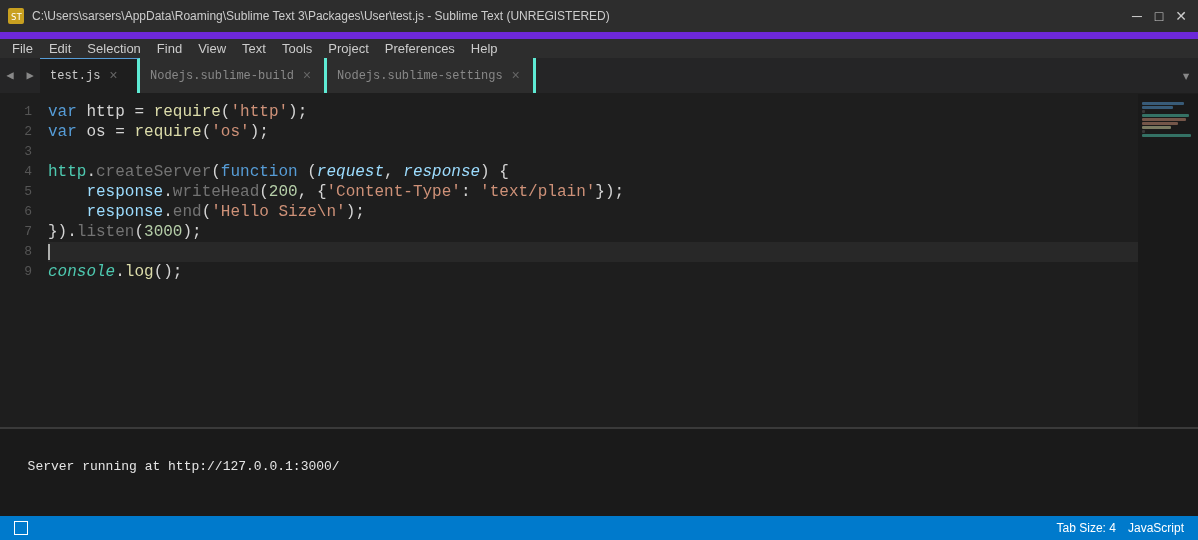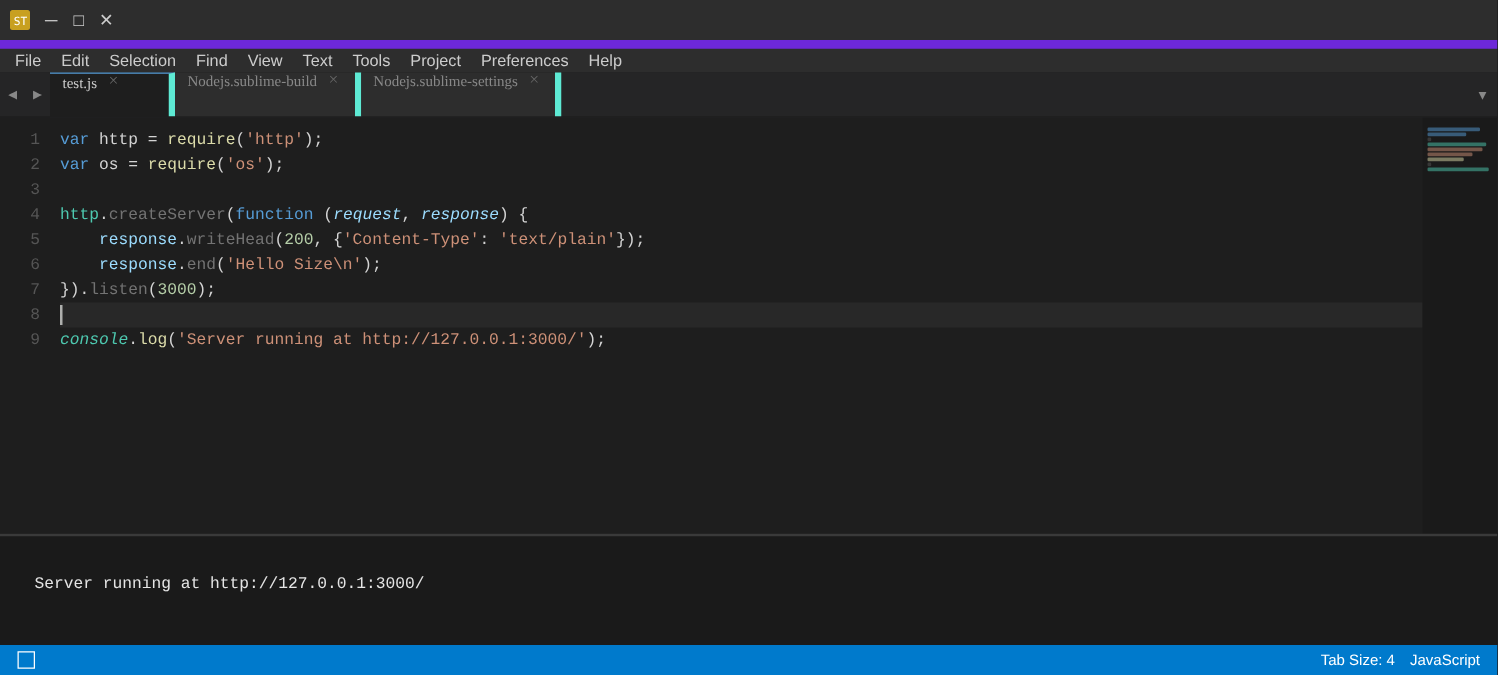--- a/index.html
+++ b/index.html
@@ -93,28 +93,28 @@
       display: flex;
       align-items: center;
       justify-content: center;
       color: #888;
       cursor: pointer;
       font-size: 12px;
       flex-shrink: 0;
     }
     .tab {
       display: flex;
-      align-items: flex-start;
+      align-items: center;
       padding: 0 10px;
       gap: 6px;
-      font-family: Liberation Serif, serif;
+      font-family: Liberation Mono, monospace;
       font-size: 12px;
       color: #888;
       cursor: pointer;
-      border-right: 5px solid #5eead4;
+      border-right: 3px solid #5eead4;
       background: #2d2d2d;
       min-width: 100px;
     }
     .tab.active {
       background: #1e1e1e;
       color: #ccc;
       border-top: 1px solid #569cd6;
     }
     .tab-close {
       font-size: 14px;
@@ -155,21 +155,21 @@
       user-select: none;
       flex-shrink: 0;
       min-width: 40px;
     }
     .line-num { height: 20px; }
 
     
     #code-area {
       flex: 1;
       padding: 8px 0 8px 8px;
-      font-size: 13px;
+      font-size: 16px;
       line-height: 20px;
       overflow: auto;
       position: relative;
     }
     .code-line {
       height: 20px;
       white-space: pre;
       display: flex;
       align-items: center;
     }
@@ -263,20 +263,21 @@
 </head>
 <body>
 
 <div id="title-bar">
   <div id="title-bar-icon">
     <svg width="14" height="14" viewBox="0 0 14 14">
       <rect width="14" height="14" fill="#c8a020" rx="2"></rect>
       <text x="2" y="11" font-size="9" fill="white" font-family="monospace">ST</text>
     </svg>
   </div>
+  <span id="title-text">C:\Users\sarsers\AppData\Roaming\Sublime Text 3\Packages\User\test.js - Sublime Text (UNREGISTERED)</span>
   <div id="window-controls">
     <button class="win-btn">─</button>
     <button class="win-btn">□</button>
     <button class="win-btn" id="close-btn">✕</button>
   </div>
 </div>
 
 <div id="menu-bar">
 
 <div class="menu-item">File</div>
@@ -327,21 +328,21 @@
 
   <div id="code-area">
     <div class="code-line"><span class="kw">var</span><span class="plain"> http </span><span class="op">=</span><span class="plain"> </span><span class="fn">require</span><span class="plain">(</span><span class="str">'http'</span><span class="plain">);</span></div>
     <div class="code-line"><span class="kw">var</span><span class="plain"> os </span><span class="op">=</span><span class="plain"> </span><span class="fn">require</span><span class="plain">(</span><span class="str">'os'</span><span class="plain">);</span></div>
     <div class="code-line"></div>
     <div class="code-line"><span class="obj">http</span><span class="plain">.</span><span class="method">createServer</span><span class="plain">(</span><span class="kw">function</span><span class="plain"> (</span><span class="param">request</span><span class="plain">, </span><span class="param">response</span><span class="plain">) {</span></div>
     <div class="code-line"><span class="plain">    </span><span class="var-name">response</span><span class="plain">.</span><span class="method">writeHead</span><span class="plain">(</span><span class="num">200</span><span class="plain">, {</span><span class="str">'Content-Type'</span><span class="plain">: </span><span class="str">'text/plain'</span><span class="plain">});</span></div>
     <div class="code-line"><span class="plain">    </span><span class="var-name">response</span><span class="plain">.</span><span class="method">end</span><span class="plain">(</span><span class="str">'Hello Size\n'</span><span class="plain">);</span></div>
     <div class="code-line"><span class="plain">}).</span><span class="method">listen</span><span class="plain">(</span><span class="num">3000</span><span class="plain">);</span></div>
     <div class="code-line cursor-line"><span class="cursor"></span></div>
-    <div class="code-line"><span class="console-obj">console</span><span class="plain">.</span><span class="console-method">log</span><span class="plain">(</span><span class="str">'Server running at http://127.0.0.1:3000/'</span><span class="plain">);</span></div>
+    <div class="code-line"><span class="console-obj">console</span><span class="plain">.</span><span class="console-method">log</span><span class="plain">(</span><span class="plain">);</span></div>
   </div>
 
   <div id="minimap">
     <div class="mini-line" style="width:80%;background:#569cd6;"></div>
     <div class="mini-line" style="width:60%;background:#569cd6;"></div>
     <div class="mini-line" style="width:5%;background:#555;"></div>
     <div class="mini-line" style="width:90%;background:#4ec9b0;"></div>
     <div class="mini-line" style="width:85%;background:#ce9178;"></div>
     <div class="mini-line" style="width:70%;background:#ce9178;"></div>
     <div class="mini-line" style="width:55%;background:#dcdcaa;"></div>

